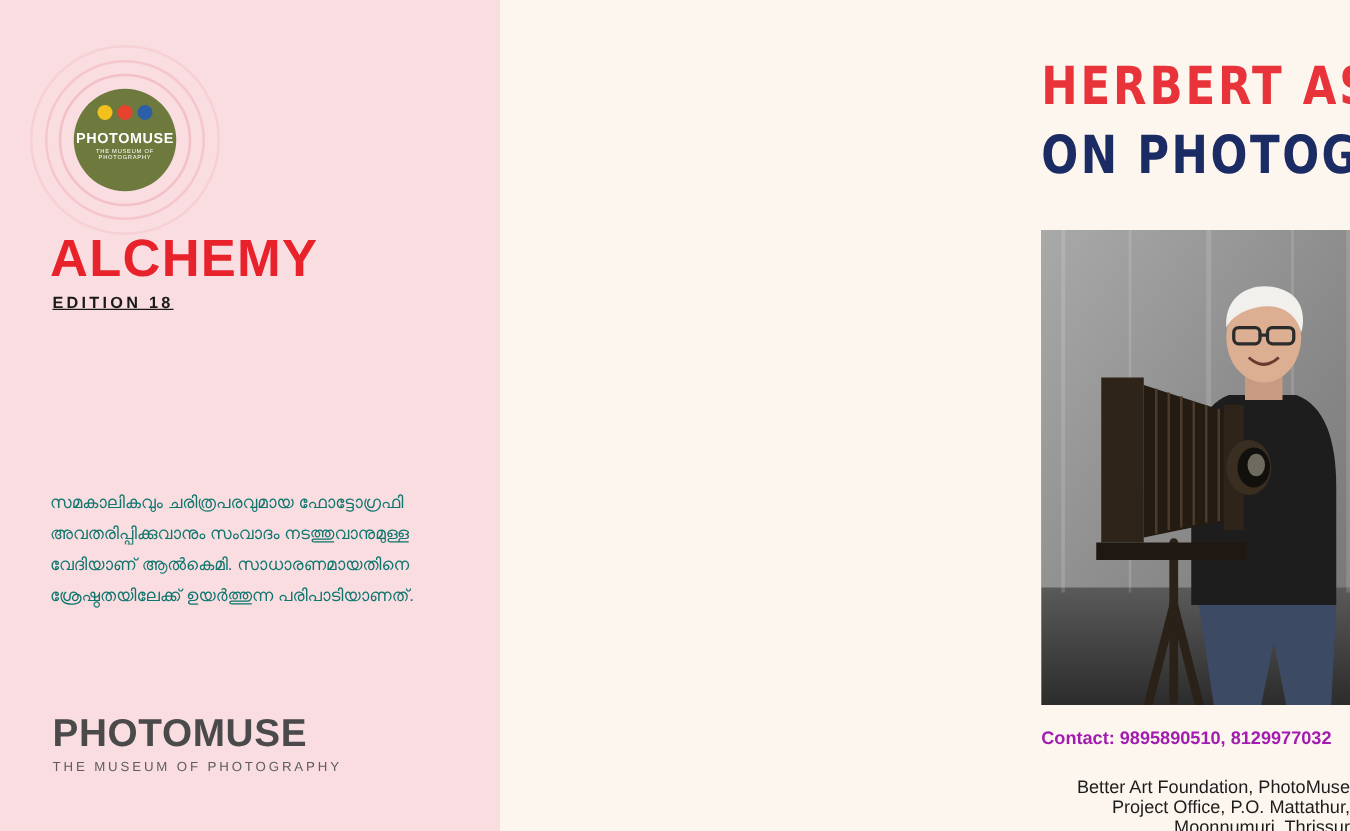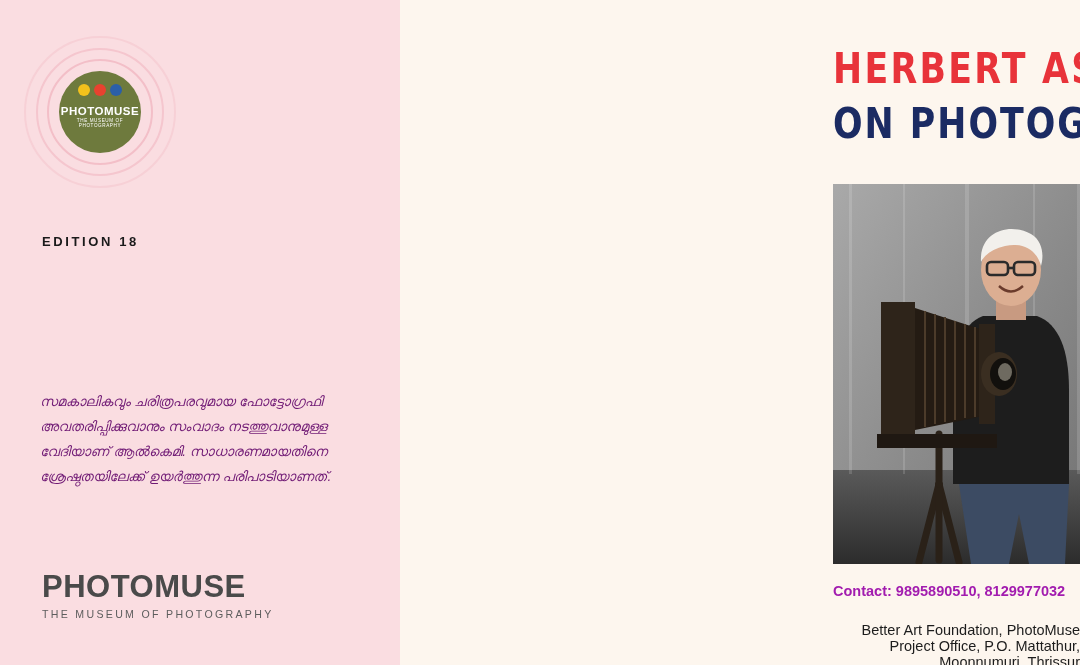--- a/index.html
+++ b/index.html
@@ -98,41 +98,41 @@
     line-height: 1;
   }
   .alchemy-edition {
     position: absolute;
     left: 42px;
     top: 234px;
     font-size: 13px;
     font-weight: bold;
     letter-spacing: 2.6px;
     color: #1a1a1a;
+    text-decoration: underline;
   }
 
   .alchemy-desc {
     position: absolute;
     left: 40px;
     top: 262px;
     width: 312px;
     font-size: 16.5px;
     line-height: 1.5;
     color: #2a2a2a;
   }
 
   .alchemy-ml {
     position: absolute;
     left: 40px;
     top: 390px;
     width: 300px;
     font-size: 13.5px;
     line-height: 1.85;
-    color: #701a75;
-    font-style: italic;
+    color: #0f766e;
   }
 
   .footer-logo {
     position: absolute;
     left: 42px;
     bottom: 45px;
     width: 300px;
   }
   .footer-logo-main {
     font-size: 31px;
@@ -227,20 +227,21 @@
         <div class="logo-dots">
           <span class="dot-y"></span>
           <span class="dot-r"></span>
           <span class="dot-b"></span>
         </div>
         <div class="logo-name">PHOTOMUSE</div>
         <div class="logo-sub">THE MUSEUM OF PHOTOGRAPHY</div>
       </div>
     </div>
 
+    <div class="alchemy-title">ALCHEMY</div>
     <div class="alchemy-edition">EDITION 18</div>
     <div class="alchemy-ml">സമകാലികവും  ചരിത്രപരവുമായ ഫോട്ടോഗ്രഫി    അവതരിപ്പിക്കുവാനും സംവാദം  നടത്തുവാനുമുള്ള  വേദിയാണ് ആൽകെമി.  സാധാരണമായതിനെ ശ്രേഷ്ഠതയിലേക്ക്  ഉയർത്തുന്ന പരിപാടിയാണത്.</div>
 
     <div class="footer-logo">
       <div class="footer-logo-main">PHOTOMUSE</div>
       <div class="footer-logo-sub">THE MUSEUM OF PHOTOGRAPHY</div>
     </div>
   </div>
 
   <div class="right-panel">

